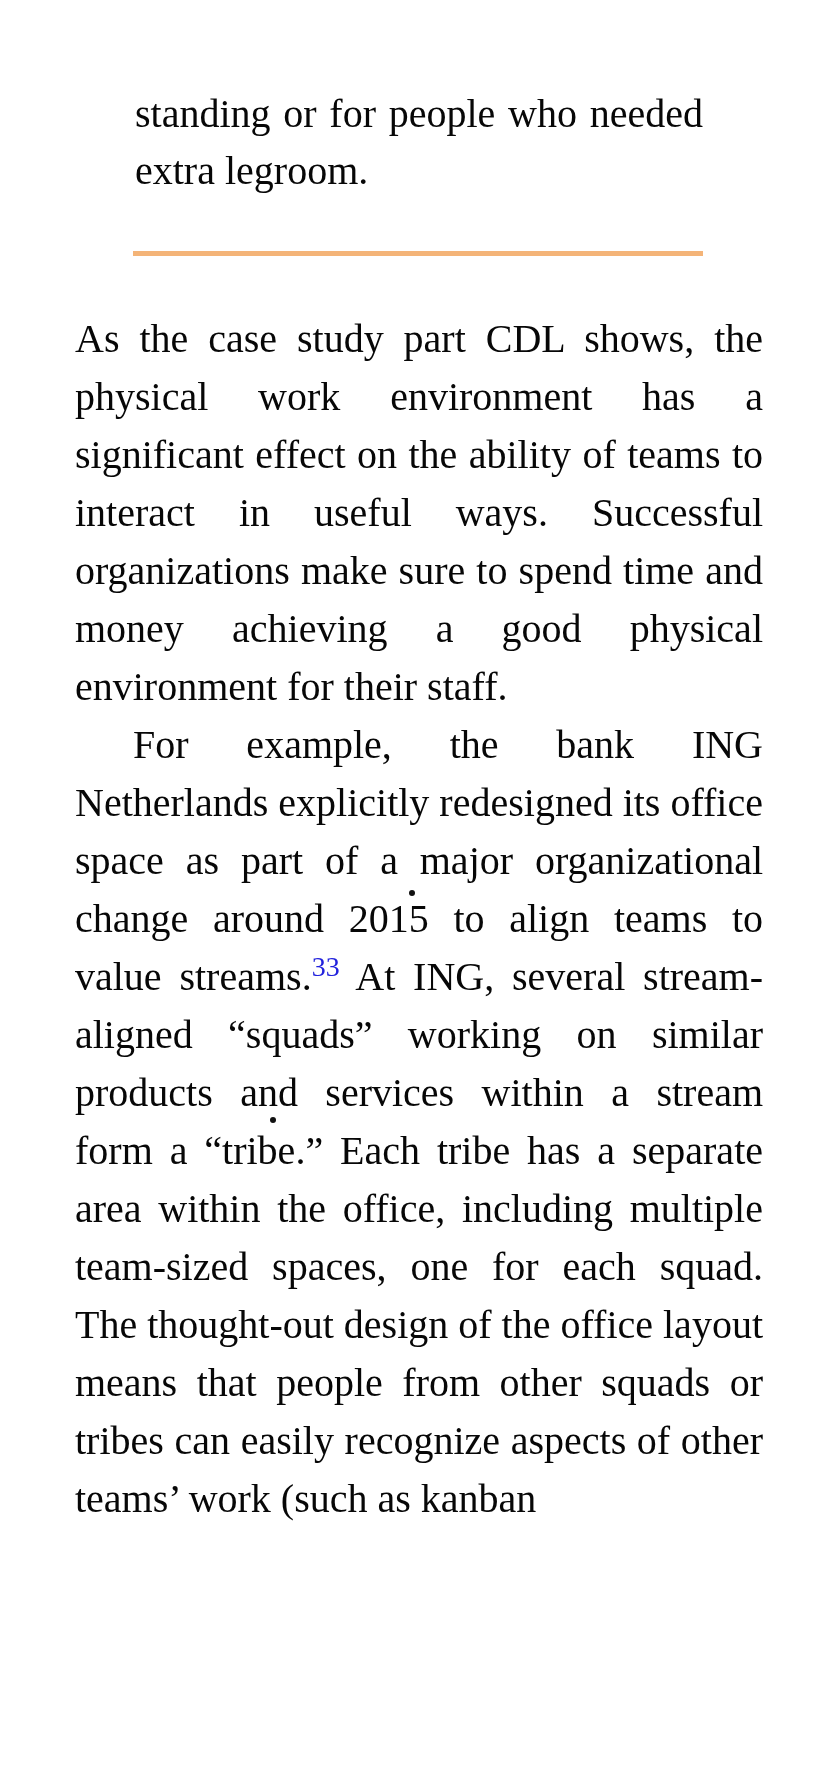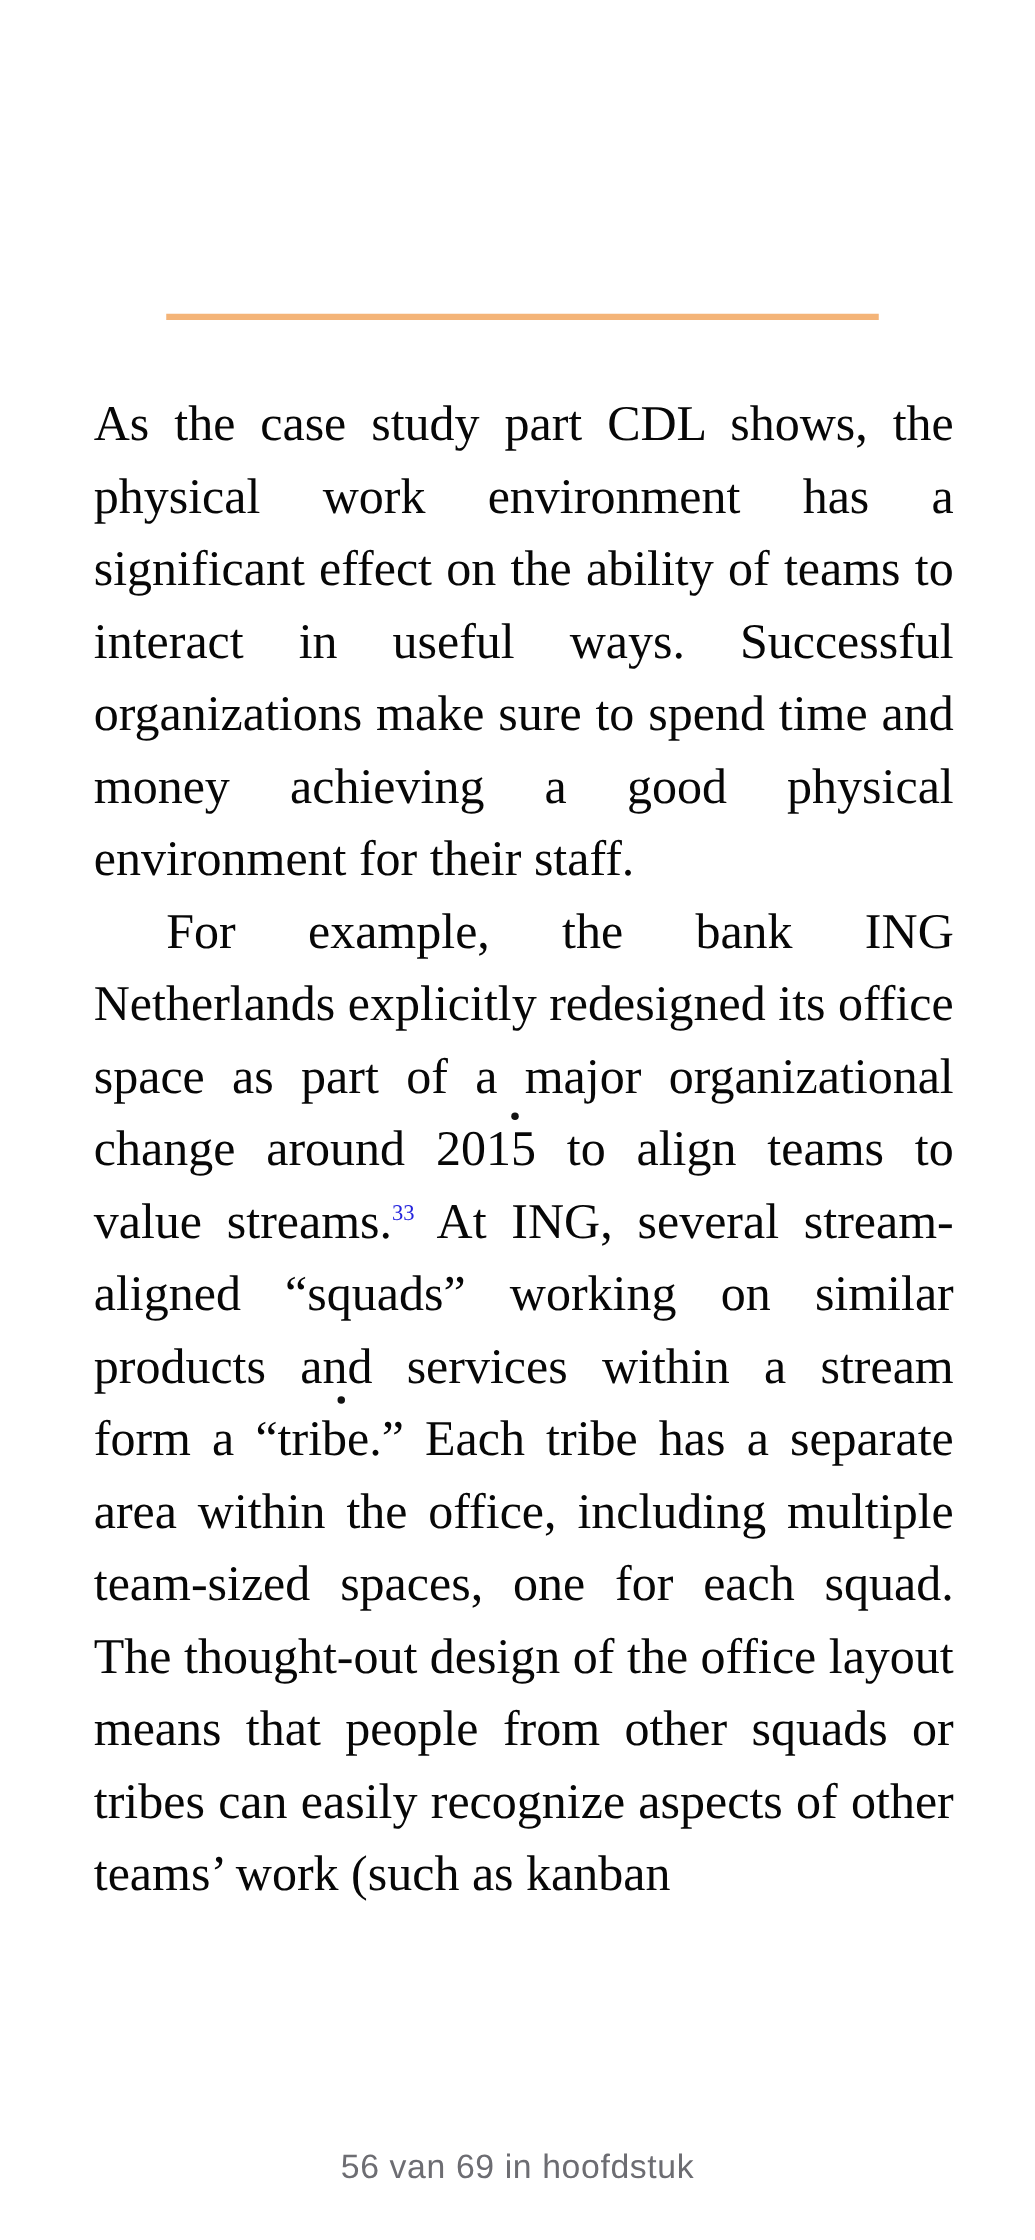--- a/index.html
+++ b/index.html
@@ -47,21 +47,21 @@
   }
   .body-text p {
     margin: 0;
     padding: 0;
   }
   .body-text p.indented {
     text-indent: 58px;
   }
   .footnote-ref {
     color: #2222dd;
-    font-size: 18px;
+    font-size: 28px;
     vertical-align: super;
     line-height: 0;
     text-decoration: none;
   }
   .annotation-dot {
     position: absolute;
     width: 6px;
     height: 6px;
     border-radius: 50%;
     background: #111111;
@@ -78,30 +78,30 @@
     font-size: 27px;
     letter-spacing: 0.5px;
     color: #6d6d72;
   }
 </style>
 </head>
 <body>
 
 <div class="page">
 
+  <div class="quote-block">standing or for people who needed extra legroom.</div>
 
   <div class="divider"></div>
 
   <div class="body-text">
     <p>
       <span>As the case study part CDL shows, the physical work environment has a significant effect on the ability of teams to interact in useful ways. Successful organizations make sure to spend time and money achieving a good physical environment for their staff.</span>
     </p>
     <p class="indented">
       <span>For example, the bank ING Netherlands explicitly redesigned its office space as part of a major organizational change around 2015 to align teams to value streams.</span><a href="#" class="footnote-ref">33</a><span> At ING, several stream-aligned “squads” working on similar products and services within a stream form a “tribe.” Each tribe has a separate area within the office, including multiple team-sized spaces, one for each squad. The thought-out design of the office layout means that people from other squads or tribes can easily recognize aspects of other teams’ work (such as kanban</span>
     </p>
   </div>
 
   <span class="annotation-dot dot-1"></span>
   <span class="annotation-dot dot-2"></span>
 
-  <div class="footer">56 van 69 in hoofdstuk</div>
 
 </div>
 
 </body></html>

